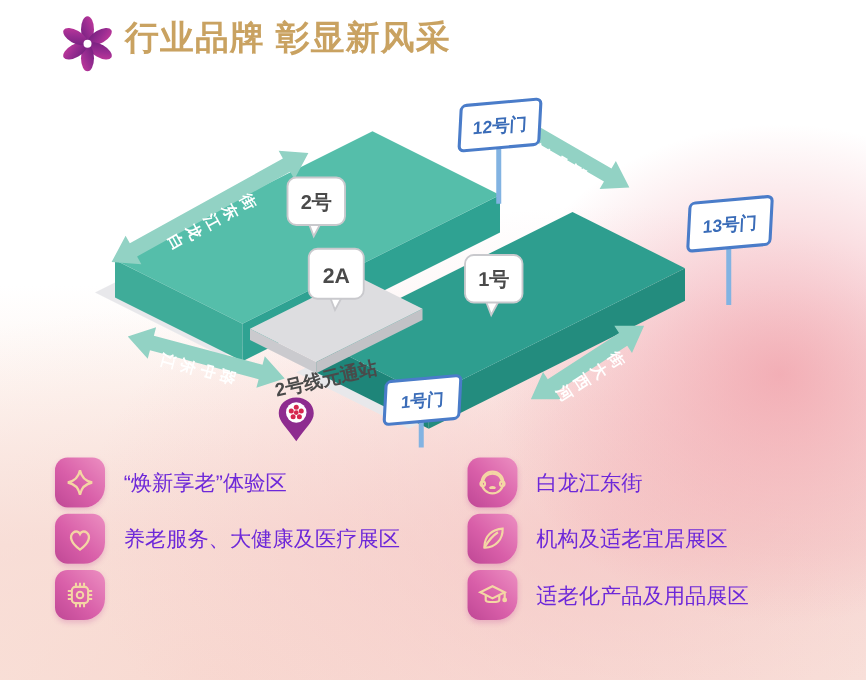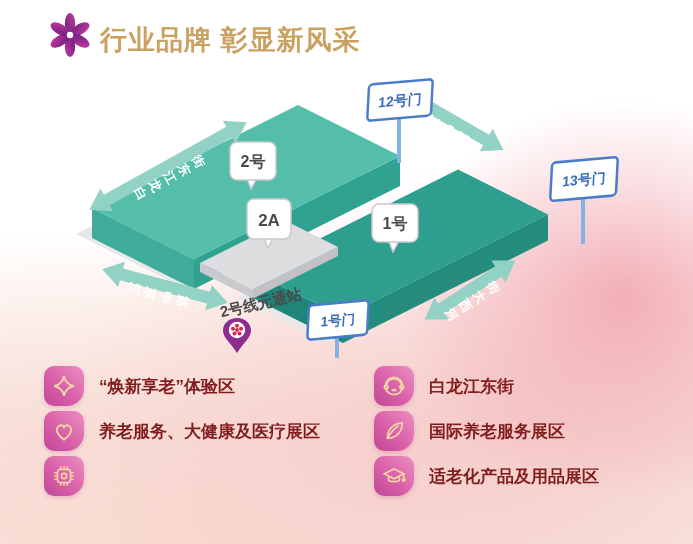--- a/index.html
+++ b/index.html
@@ -4,33 +4,33 @@
 <style>
   html,body{margin:0;padding:0;}
   body{font-family:"Liberation Sans","DejaVu Sans",sans-serif;}
   #stage{position:relative;width:693px;height:544px;overflow:hidden;background:#fff;}
   #bg{position:absolute;inset:0;
     background:
       radial-gradient(230px 200px at 90% 55%, rgba(240,158,168,0.78), rgba(240,158,168,0) 100%),
       radial-gradient(420px 260px at 70% 78%, rgba(244,188,190,0.55), rgba(244,188,190,0) 100%),
       radial-gradient(520px 300px at 25% 100%, rgba(248,216,208,0.9), rgba(248,216,208,0) 100%),
       linear-gradient(180deg,#ffffff 0%,#ffffff 42%,#fdf4f0 58%,#f8e3dd 80%,#f9e7df 100%);}
-  .header{position:absolute;left:50px;top:12px;display:flex;align-items:flex-end;gap:10px;}
+  .header{position:absolute;left:50px;top:12px;display:flex;align-items:flex-start;gap:10px;}
   .title{font-size:27px;font-weight:bold;color:#C9A261;letter-spacing:1px;}
   .map-svg{position:absolute;left:0;top:58px;}
   .legend{position:absolute;left:0;top:366px;width:693px;}
   .legend-col{position:absolute;top:0;}
   .legend-col.left{left:44px;}
   .legend-col.right{left:374px;}
   .legend-item{display:flex;align-items:center;gap:15px;height:40px;margin-bottom:5px;}
   .licon{width:40px;height:40px;border-radius:10px 10px 17px 10px;flex:0 0 40px;
     background:linear-gradient(45deg,#BF4795 0%,#D95FA9 45%,#EC8FC1 100%);
     display:flex;align-items:center;justify-content:center;
     box-shadow:0 2px 4px rgba(190,70,150,0.25);}
-  .ltext{font-size:17px;font-weight:700;color:#7f1d1d;white-space:nowrap;}
+  .ltext{font-size:17px;font-weight:400;color:#6d28d9;white-space:nowrap;}
 </style>
 </head>
 <body>
 
 <div id="stage">
   <div id="bg"></div>
 
   <div class="header">
     <svg width="40" height="46" viewBox="0 0 40 46">
       <defs>
@@ -200,21 +200,21 @@
         </div>
         <div class="ltext">白龙江东街</div>
       </div>
       <div class="legend-item">
         <div class="licon">
           <svg width="26" height="26" viewBox="0 0 24 24" fill="none" stroke="#F4D6A4" stroke-width="1.6">
             <path d="M6 18.5 C6 9.5 12 5 19.5 4.5 C19.8 12.5 14 18.8 6 18.5 Z"></path>
             <path d="M6 18.5 C9 13.5 12.5 9.5 16 7.2"></path>
           </svg>
         </div>
-        <div class="ltext">国际养老服务展区</div>
+        <div class="ltext">机构及适老宜居展区</div>
       </div>
       <div class="legend-item">
         <div class="licon">
           <svg width="26" height="26" viewBox="0 0 24 24" fill="none" stroke="#F4D6A4" stroke-width="1.6">
             <path d="M12 5.5 L21 10 L12 14.5 L3 10 Z"></path>
             <path d="M7 12.2 V15.8 C7 17.6 17 17.6 17 15.8 V12.2"></path>
             <path d="M21 10 V14.5"></path>
             <circle cx="21" cy="15.6" r="1" fill="#F4D6A4"></circle>
           </svg>
         </div>

